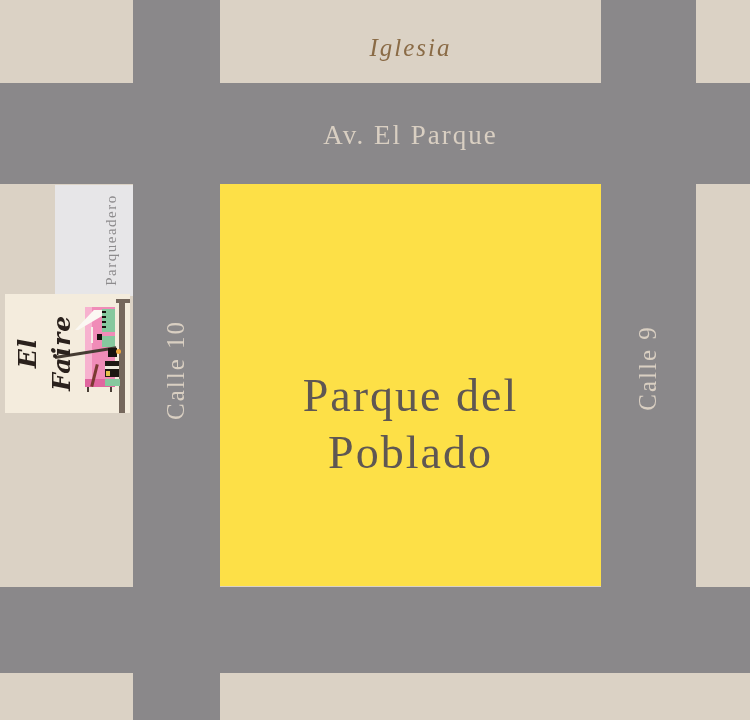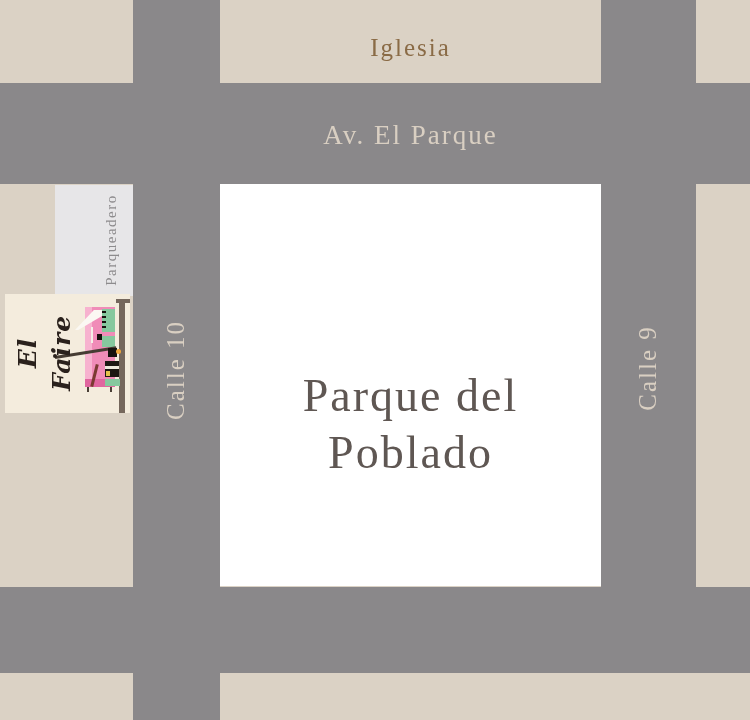--- a/index.html
+++ b/index.html
@@ -7,29 +7,29 @@
          font-family:"Liberation Serif","DejaVu Serif",serif;}
 
   
   .street{position:absolute;background:#8A888A;}
   .street-top{left:0;top:83;top:83px;width:750px;height:101px;}
   .street-bottom{left:0;top:587px;width:750px;height:86px;}
   .street-left{left:133px;top:0;width:87px;height:720px;}
   .street-right{left:601px;top:0;width:95px;height:587px;}
 
   
-  .park{position:absolute;left:220px;top:184px;width:381px;height:402px;background:#ffffff;
+  .park{position:absolute;left:220px;top:184px;width:381px;height:402px;background:#fde047;
         display:flex;align-items:center;justify-content:center;}
   .park-label{margin-top:78px;text-align:center;color:#5F5753;font-size:46px;line-height:57px;
               letter-spacing:2px;}
 
   
   .church-label{position:absolute;left:220px;top:0;width:381px;height:83px;display:flex;
                 align-items:center;justify-content:center;padding-top:13px;box-sizing:border-box;
-                color:#8A6B46;font-size:25px;letter-spacing:2px;}
+                color:#8A6B46;font-size:25px;letter-spacing:2px;font-style:italic;}
   .avenue-label{position:absolute;left:220px;top:83px;width:381px;height:101px;display:flex;
                 align-items:center;justify-content:center;color:#D9CFC2;font-size:27px;
                 letter-spacing:2px;padding-top:3px;box-sizing:border-box;}
 
   
   .vlabel{position:absolute;text-align:center;color:#D9CFC2;font-size:25px;letter-spacing:2px;
           transform:rotate(-90deg);}
   .calle10{left:56px;top:350px;width:240px;height:40px;line-height:40px;}
   .calle9{left:528px;top:348px;width:240px;height:40px;line-height:40px;}
 

